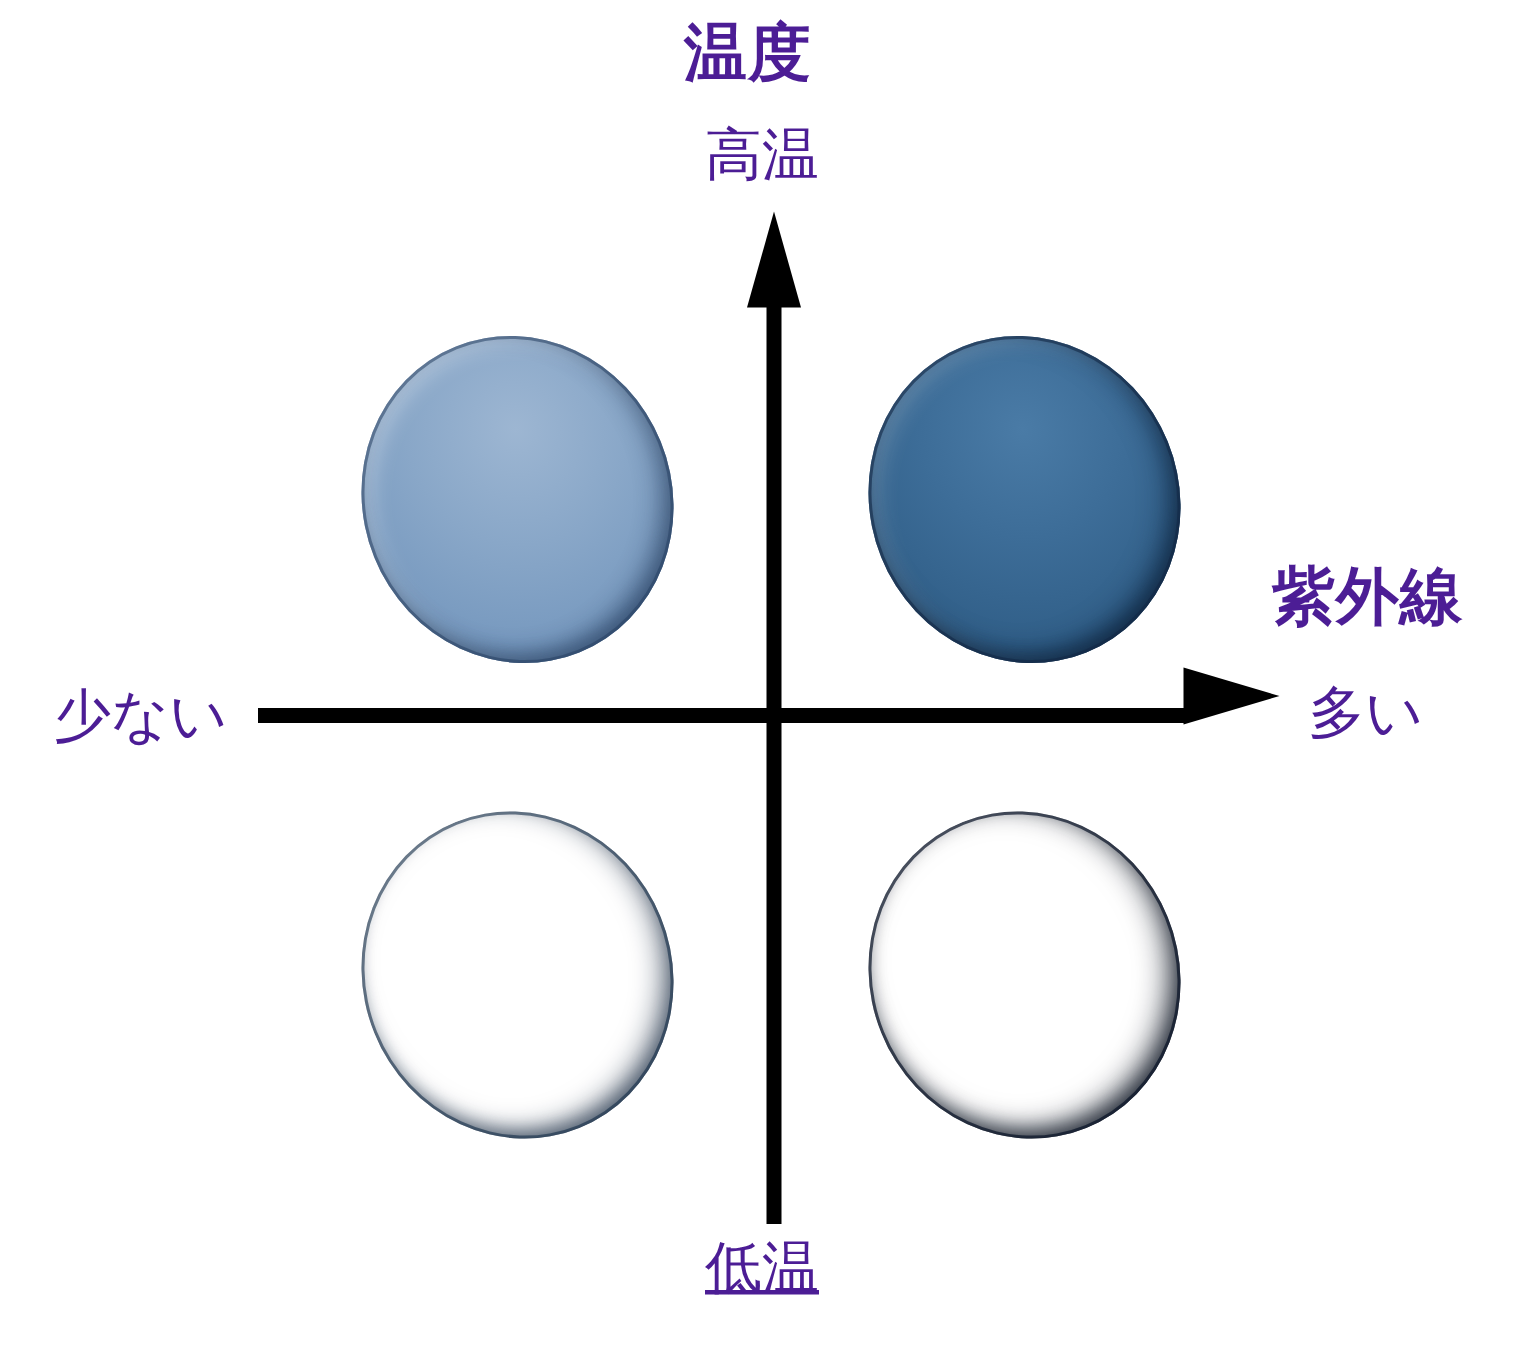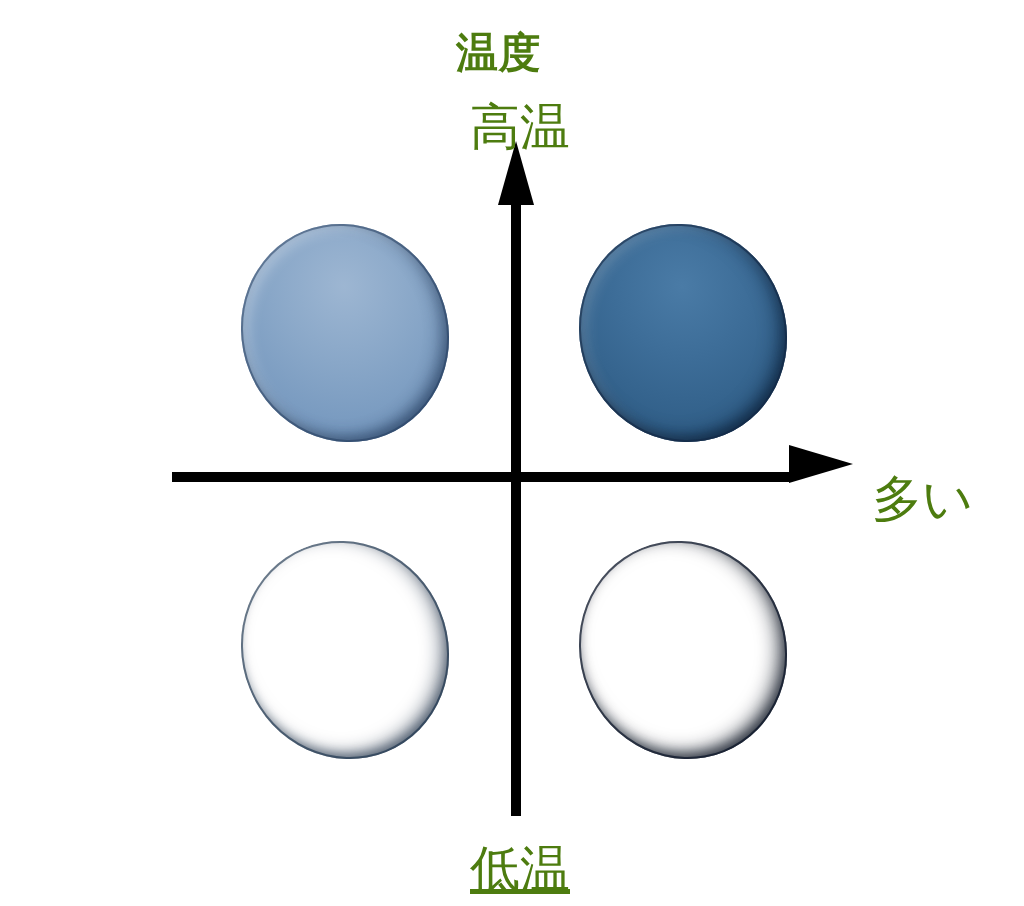--- a/index.html
+++ b/index.html
@@ -51,33 +51,32 @@
     left: 789px;
     top: 445px;
     border-top: 19px solid transparent;
     border-bottom: 19px solid transparent;
     border-left: 64px solid #000000;
   }
 
   
   .label {
     position: absolute;
-    color: #4d7c0f;
+    color: #4c1d95;
     white-space: nowrap;
     line-height: 1;
-    margin-top: 18px;
   }
   .label-axis-title {
     font-weight: bold;
     font-size: 42px;
     letter-spacing: 0.5px;
   }
   .label-endpoint {
     font-weight: normal;
-    font-size: 50px;
+    font-size: 38px;
   }
   #label-temp-title   { left: 456px; top: 14px; }
   #label-temp-high    { left: 470px; top: 84px; }
   #label-temp-low     { left: 470px; top: 826px; text-decoration: underline; }
   #label-uv-title     { left: 848px; top: 377px; }
   #label-uv-many      { left: 872px; top: 456px; }
   #label-uv-few       { left: 36px;  top: 458px; }
 
   
   .blob {
@@ -166,23 +165,25 @@
 
   <div class="axis-line" id="h-axis-line"></div>
   <div class="arrowhead" id="h-arrowhead"></div>
 
   <div class="label label-axis-title" id="label-temp-title">温度</div>
 
   <div class="label label-endpoint" id="label-temp-high">高温</div>
 
   <div class="label label-endpoint" id="label-temp-low">低温</div>
 
+  <div class="label label-axis-title" id="label-uv-title">紫外線</div>
 
   <div class="label label-endpoint" id="label-uv-many">多い</div>
 
+  <div class="label label-endpoint" id="label-uv-few">少ない</div>
 
   <div class="blob" id="blob-tl">
     <div class="body"></div>
     <div class="rim"></div>
   </div>
 
   <div class="blob" id="blob-tr">
     <div class="body"></div>
     <div class="rim"></div>
   </div>

